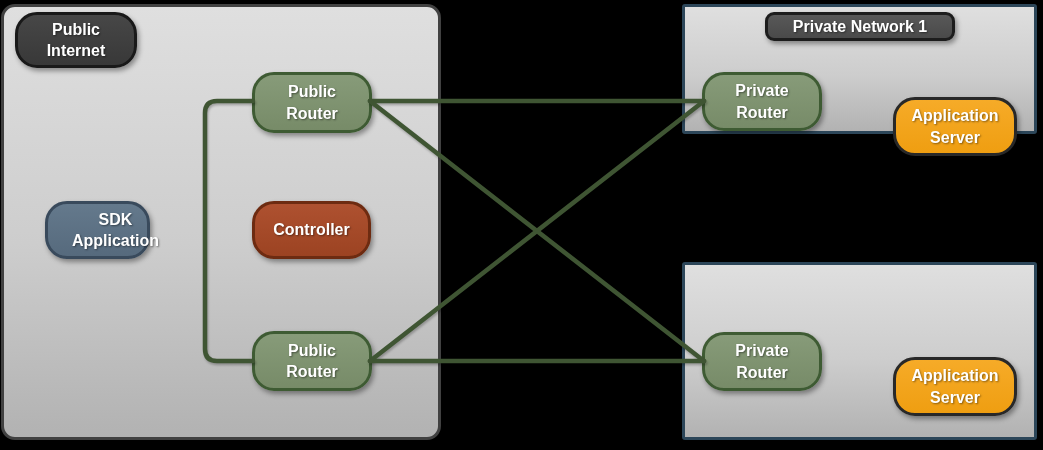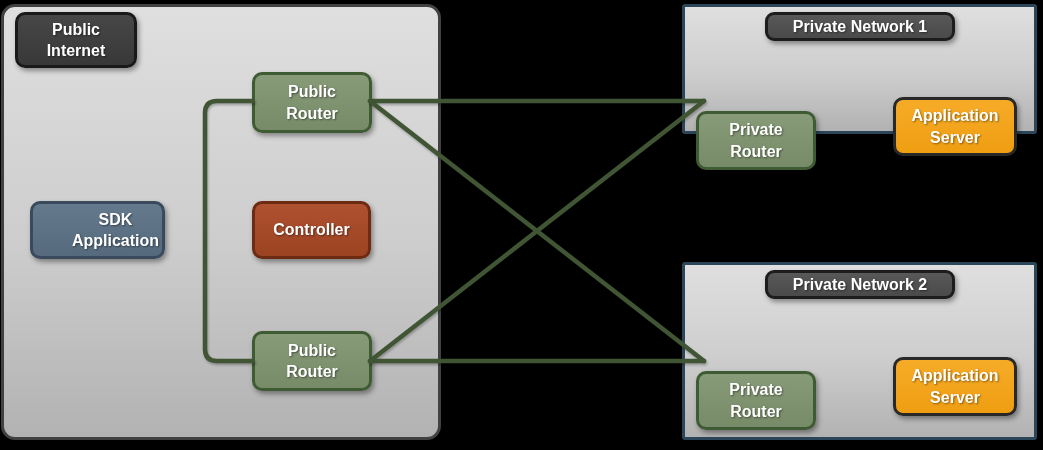--- a/index.html
+++ b/index.html
@@ -55,21 +55,21 @@
   .node {
     position: absolute;
     display: flex;
     align-items: center;
     justify-content: center;
     text-align: center;
     color: #fff;
     font-weight: bold;
     font-size: 16px;
     line-height: 1.32;
-    border-radius: 10px;
+    border-radius: 22px;
     box-sizing: border-box;
     padding: 2px 12px;
     z-index: 3;
     box-shadow: 2px 3px 5px rgba(0,0,0,0.38);
     text-shadow: 1px 1px 2px rgba(0,0,0,0.45);
   }
   .router {
     background: linear-gradient(180deg, #879b79 0%, #778b68 100%);
     border: 3px solid #3e5b33;
   }
@@ -93,27 +93,27 @@
   .net-title {
     background: linear-gradient(180deg, #585858 0%, #4a4a4a 100%);
     border: 3px solid #1d1d1d;
     border-radius: 9px;
     white-space: nowrap;
   }
 
   
   .pos-pi-label      { left: 11px;  top: 5px;   width: 122px; height: 56px; }
   .pos-router-top    { left: 248px; top: 65px;  width: 120px; height: 61px; }
-  .pos-sdk           { left: 26px;  top: 194px; width: 135px; height: 58px; padding-left: 48px; }
+  .pos-sdk           { left: 41px;  top: 194px; width: 105px; height: 58px; padding-left: 48px; }
   .pos-controller    { left: 248px; top: 194px; width: 119px; height: 58px; }
   .pos-router-bottom { left: 248px; top: 324px; width: 120px; height: 60px; }
 
   
   .pos-net-title     { left: 80px;  top: 5px;   width: 190px; height: 29px; }
-  .pos-private-router{ left: 11px;  width: 120px; height: 59px; margin-top: 39px; }
+  .pos-private-router{ left: 17px;  width: 120px; height: 59px; }
   .pos-app-server    { left: 208px; width: 124px; height: 59px; margin-top: 25px; }
   .pn1 .pos-private-router, .pn1 .pos-app-server { top: 65px; }
   .pn2 .pos-private-router, .pn2 .pos-app-server { top: 67px; }
 </style>
 </head>
 <body>
 
 <div id="stage">
 
   <div class="container public-internet-box">
@@ -148,23 +148,20 @@
     </div>
     <div class="node router pos-private-router">
       <span>Private Router</span>
     </div>
     <div class="node server pos-app-server">
       <span>Application Server</span>
     </div>
   </div>
 
   <div class="container private-net-box pn2">
-    <div class="node net-title pos-net-title">
-      <span>Private Network 2</span>
-    </div>
     <div class="node router pos-private-router">
       <span>Private Router</span>
     </div>
     <div class="node server pos-app-server">
       <span>Application Server</span>
     </div>
   </div>
 
 </div>
 

